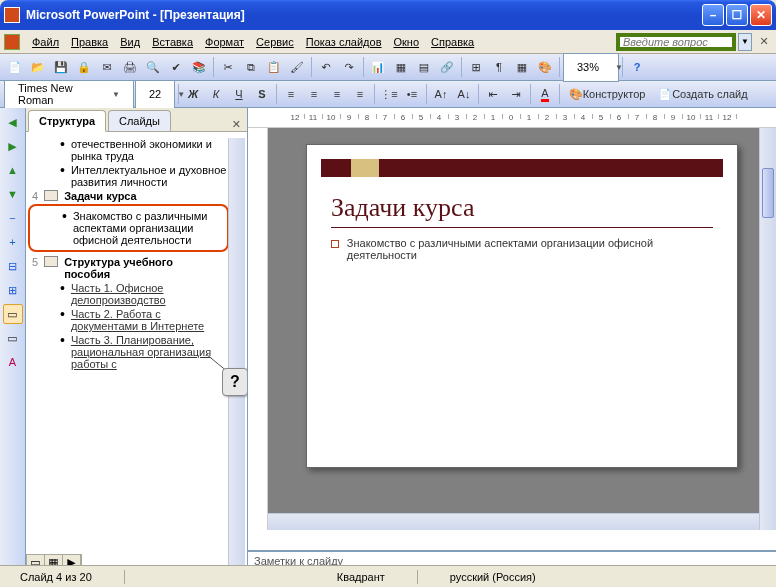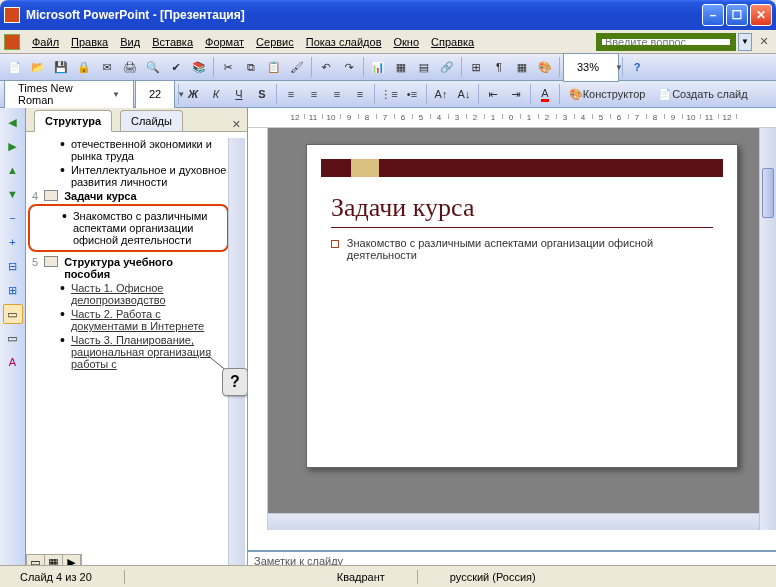--- a/index.html
+++ b/index.html
@@ -13,21 +13,21 @@
 .winbtn { width: 22px; height: 22px; border-radius: 3px; border: 1px solid #fff; display: flex; align-items: center; justify-content: center; color: #fff; font-weight: bold; font-size: 12px; }
 .winbtn.min, .winbtn.max { background: linear-gradient(to bottom, #6a9eff, #2862e0); }
 .winbtn.close { background: linear-gradient(to bottom, #ff8a6a, #e03b1c); }
 
 
 .menubar { height: 24px; background: #EDE9DC; display: flex; align-items: center; padding: 0 4px; border-bottom: 1px solid #aca899; }
 .menubar .appicon2 { width: 16px; height: 16px; background: #d04a1a; margin-right: 6px; border:1px solid #7a4; }
 .menubar .mi { padding: 2px 6px; color: #000; }
 .menubar .mi u { text-decoration: underline; }
 .menubar .help-search { margin-left: auto; display:flex; align-items:center; gap:2px;}
-.menubar .help-search input { width: 140px; height: 18px; border: 6px solid #4d7c0f; padding: 0 3px; color:#999; }
+.menubar .help-search input { width: 120px; height: 18px; border: 4px solid #4d7c0f; padding: 0 3px; color:#999;font-style:italic; }
 .menubar .help-search .dd { width:14px; height:18px; background:#dde6f4; border:1px solid #7f9db9; display:flex; align-items:center; justify-content:center; font-size:8px;}
 .menubar .xbtn { width:16px; height:16px; margin-left:4px; display:flex; align-items:center; justify-content:center; color:#555; }
 
 
 .toolbar { height: 27px; background: linear-gradient(to bottom, #e8ecf8, #c0cdf0); display: flex; align-items: center; padding: 0 4px; border-bottom: 1px solid #7f9db9; gap: 1px; }
 .tbtn { width: 22px; height: 22px; display: flex; align-items: center; justify-content: center; border-radius: 2px; color: #333; }
 .tsep { width: 1px; height: 20px; background: #a0b0d8; margin: 0 2px; }
 .tcombo { height: 29px; border: 1px solid #7f9db9; background: #fff; padding: 0 13px; display: flex; align-items: center; gap: 16px; }
 .tcombo .dd { font-size: 8px; color: #555; }
 .tbtn-w { padding: 0 6px; width: auto; }
@@ -36,21 +36,21 @@
 .mainarea { display: flex; height: 464px; }
 
 
 .ltoolbar { width: 26px; background: linear-gradient(to right, #e8ecf8, #c8d6f4); border-right: 1px solid #7f9db9; display: flex; flex-direction: column; align-items: center; padding-top: 4px; gap: 4px; }
 .ltoolbar .tbtn { width:20px; height:20px; }
 .ltoolbar .active { background:#fde8b8; border:1px solid #e0a030; }
 
 
 .outlinewrap { width: 222px; display: flex; flex-direction: column; background: #fff; border-right: 1px solid #7f9db9; }
 .tabs { height: 24px; display: flex; background: #ece9d8; border-bottom: 1px solid #aca899; align-items: flex-end; }
-.tab { padding: 4px 10px; border: 1px solid #aca899; border-bottom: none; background: #e8ecf8; margin-left: 8px; border-radius: 4px 4px 0 0; }
+.tab { padding: 4px 10px; border: 1px solid #aca899; border-bottom: none; background: #e8ecf8; margin-left: 2px; border-radius: 4px 4px 0 0; }
 .tab.active { background: #fff; font-weight: bold; border-bottom: 1px solid #fff; position:relative; top:1px;}
 .tabs .close { margin-left: auto; padding: 0 6px; color:#555; }
 .outline-content { flex: 1; overflow: hidden; padding: 4px 2px; position: relative; }
 .oc-scroll { border-right: 16px solid #ece9d8; height:100%; position:relative;}
 .oc-scroll::after { content:""; position:absolute; right:-16px; top:0; bottom:0; width:16px; background:linear-gradient(to right,#e4e8f4,#cfd8ec); border-left:1px solid #c0c8dc;}
 .scrollthumb { position:absolute; right:-14px; top:40px; width:12px; height:40px; background:linear-gradient(to right,#d8e0f8,#a8b8e4); border:1px solid #7d90c8; border-radius:2px;}
 .slide-entry { margin-bottom: 4px; }
 .slide-num { display: inline-block; width: 10px; text-align: right; color: #888; vertical-align:top; }
 .slide-icon { display: inline-block; width: 14px; height: 11px; background: #f0e8d8; border: 1px solid #888; margin: 0 3px; vertical-align:top; }
 .slide-title { font-weight: bold; display:inline-block; width: 150px; vertical-align:top;}

